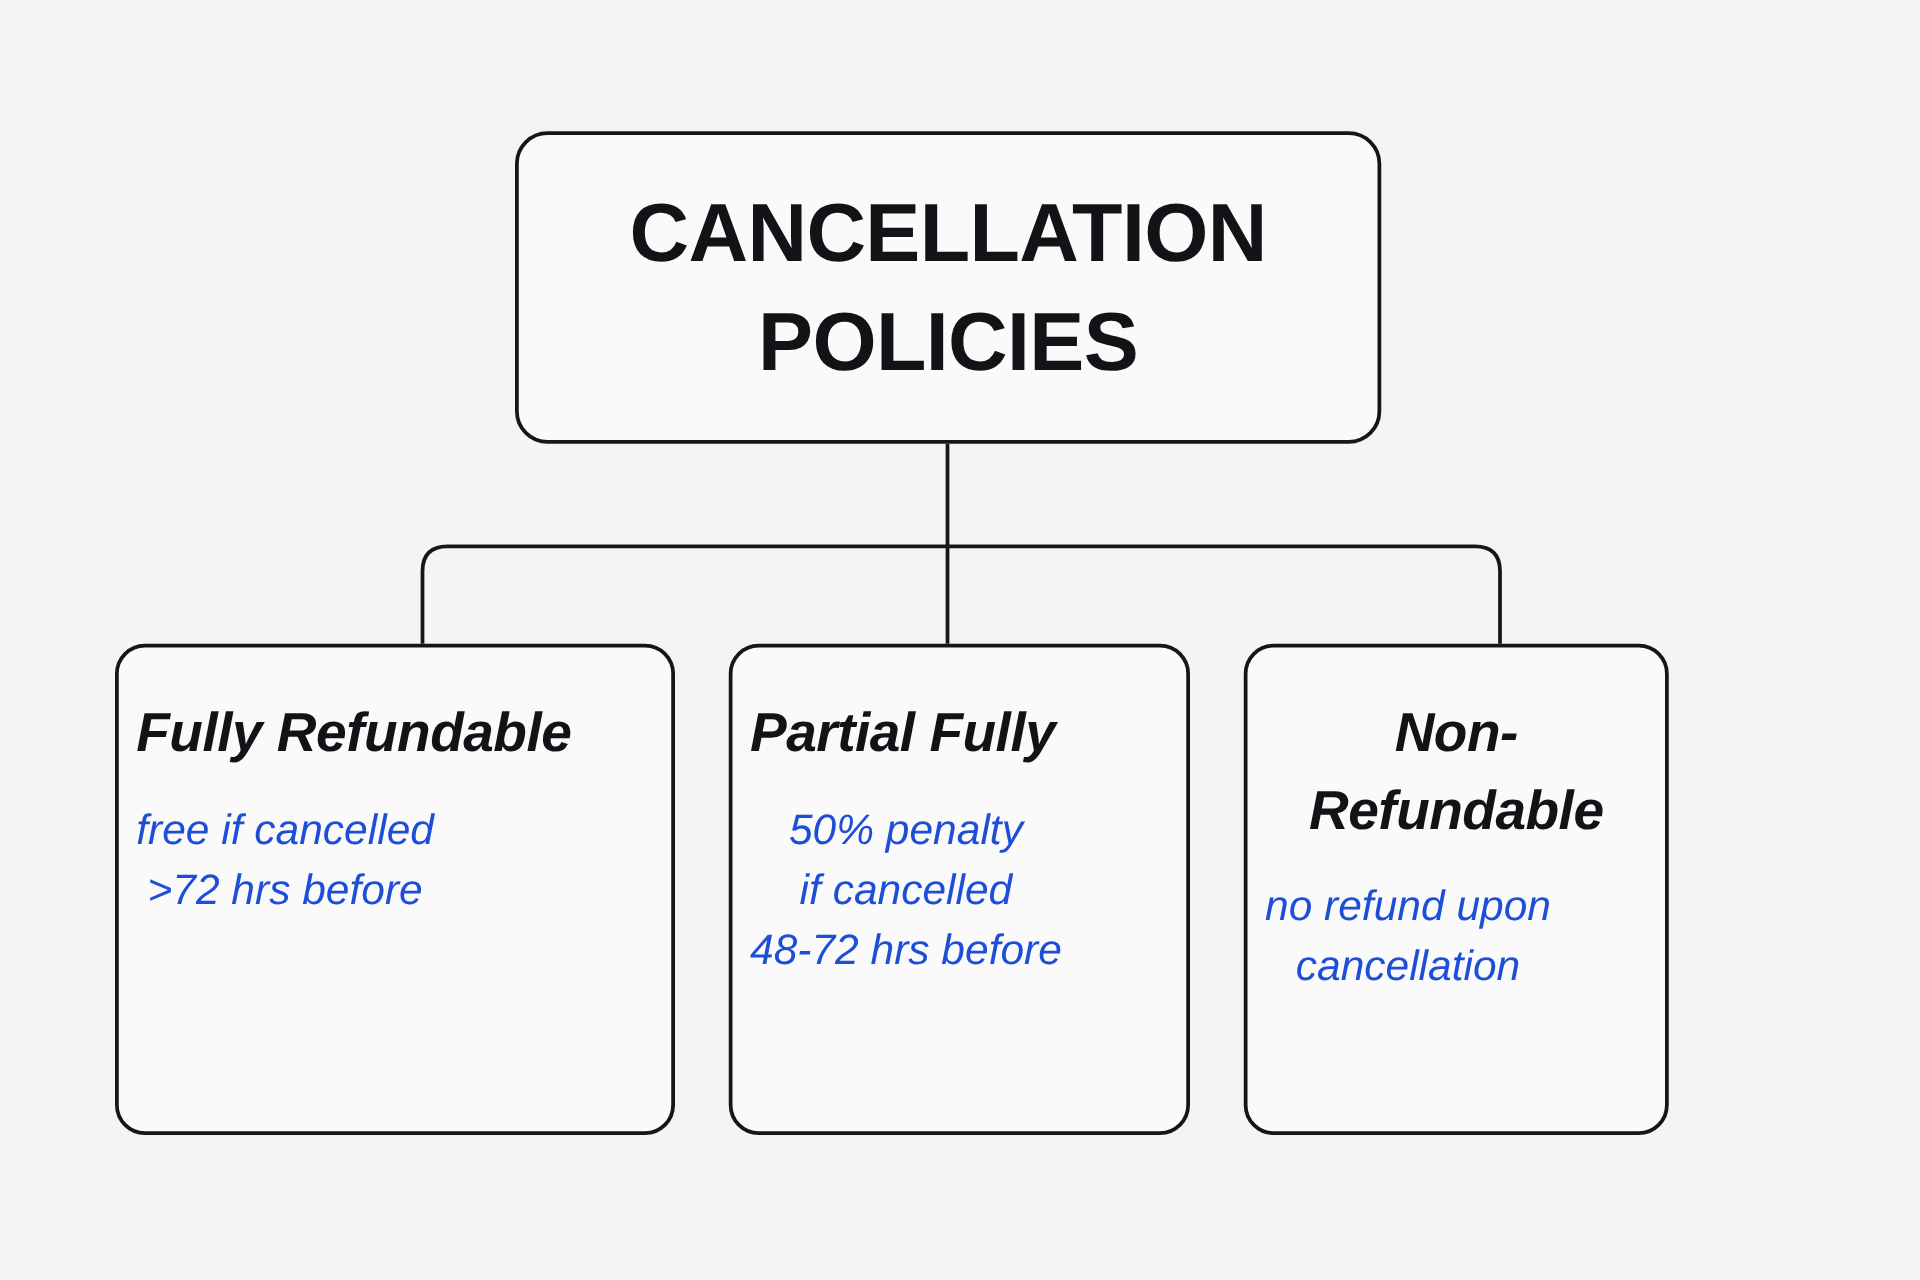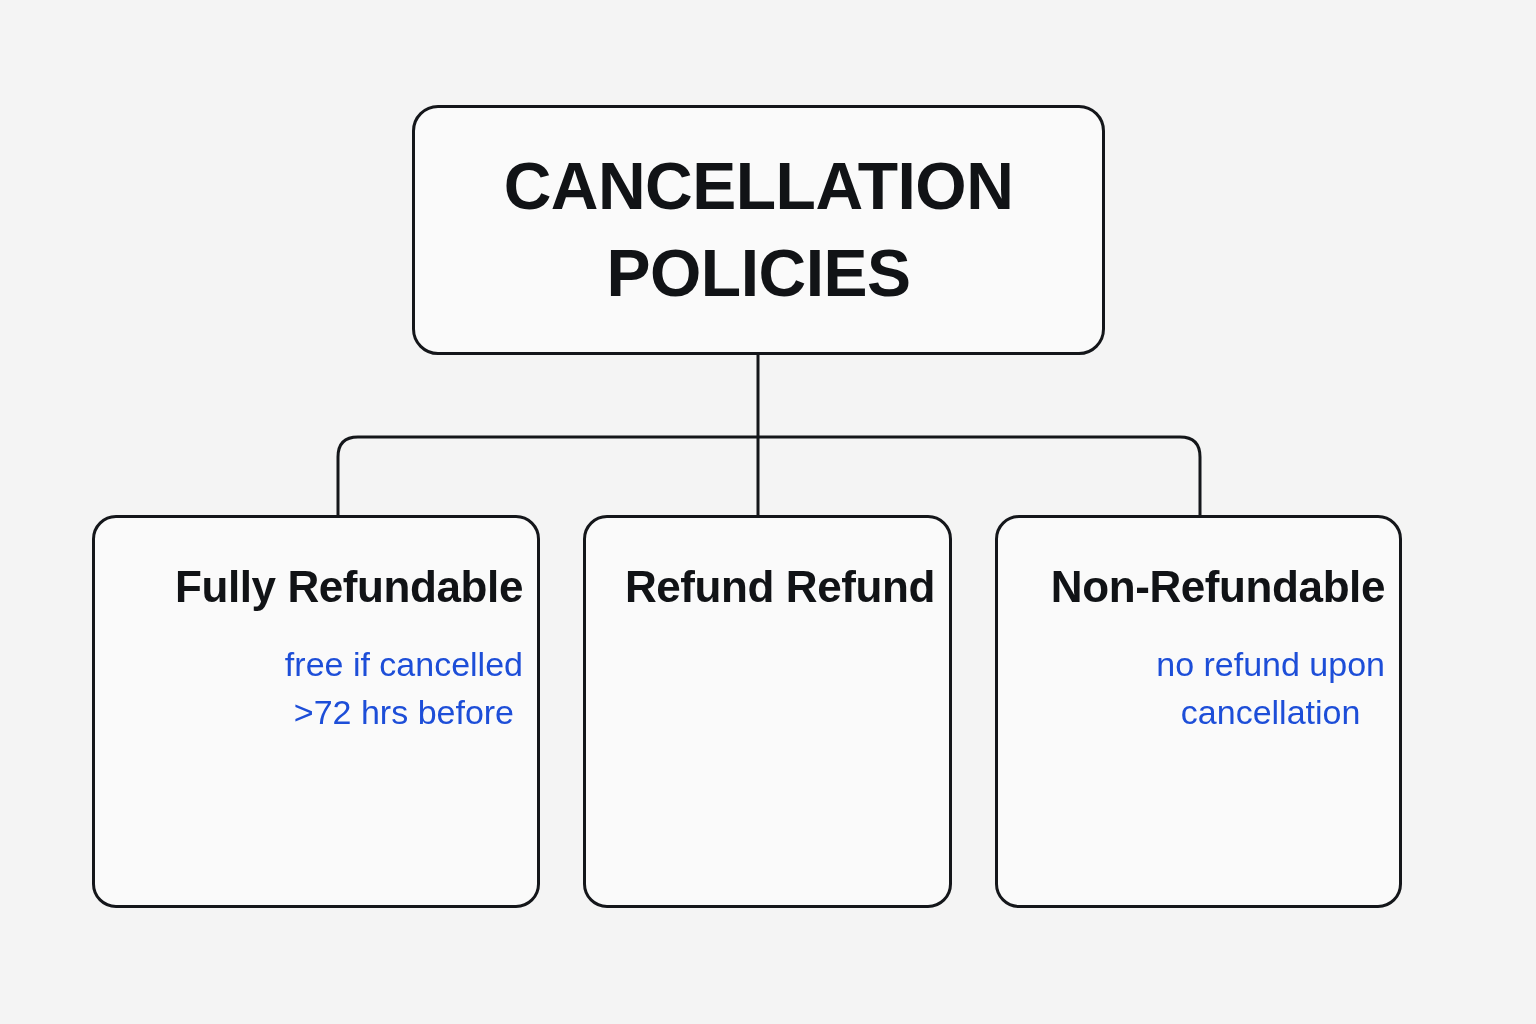--- a/index.html
+++ b/index.html
@@ -29,21 +29,21 @@
     pointer-events: none;
   }
 
   .node {
     position: absolute;
     box-sizing: border-box;
     background: #fafafa;
     border: 3px solid #14161a;
     display: flex;
     flex-direction: column;
-    align-items: flex-end;
+    align-items: flex-start;
     justify-content: flex-start;
     text-align: center;
     color: #14161a;
   }
 
   
   .node--root {
     left: 412px;
     top: 105px;
     width: 693px;
@@ -59,24 +59,25 @@
     color: #111316;
     padding: 0 18px;
   }
 
   
   .node--leaf {
     top: 515px;
     height: 393px;
     border-radius: 24px;
     padding: 38px 14px 0 14px;
+    font-style: italic;
   }
   .node--leaf-1 { left: 92px;  width: 448px; }
   .node--leaf-2 { left: 583px; width: 369px; }
-  .node--leaf-3 { left: 995px; width: 407px; }
+  .node--leaf-3 { left: 995px; width: 340px; }
 
   .leaf-title {
     font-size: 44px;
     font-weight: bold;
     line-height: 1.4;
     letter-spacing: -0.4px;
     color: #111316;
     margin: 0;
   }
   .leaf-desc {
@@ -106,21 +107,22 @@
   <div class="node node--root">
     <div class="root-title">CANCELLATION POLICIES</div>
   </div>
 
   <div class="node node--leaf node--leaf-1">
     <div class="leaf-title">Fully Refundable</div>
     <div class="leaf-desc">free if cancelled<br>&gt;72 hrs before</div>
   </div>
 
   <div class="node node--leaf node--leaf-2">
-    <div class="leaf-title">Refund Refund</div>
+    <div class="leaf-title">Partial Fully</div>
+    <div class="leaf-desc">50% penalty<br>if cancelled<br>48-72 hrs before</div>
   </div>
 
   <div class="node node--leaf node--leaf-3">
     <div class="leaf-title">Non-Refundable</div>
     <div class="leaf-desc">no refund upon<br>cancellation</div>
   </div>
 
 </div>
 
 </body></html>

